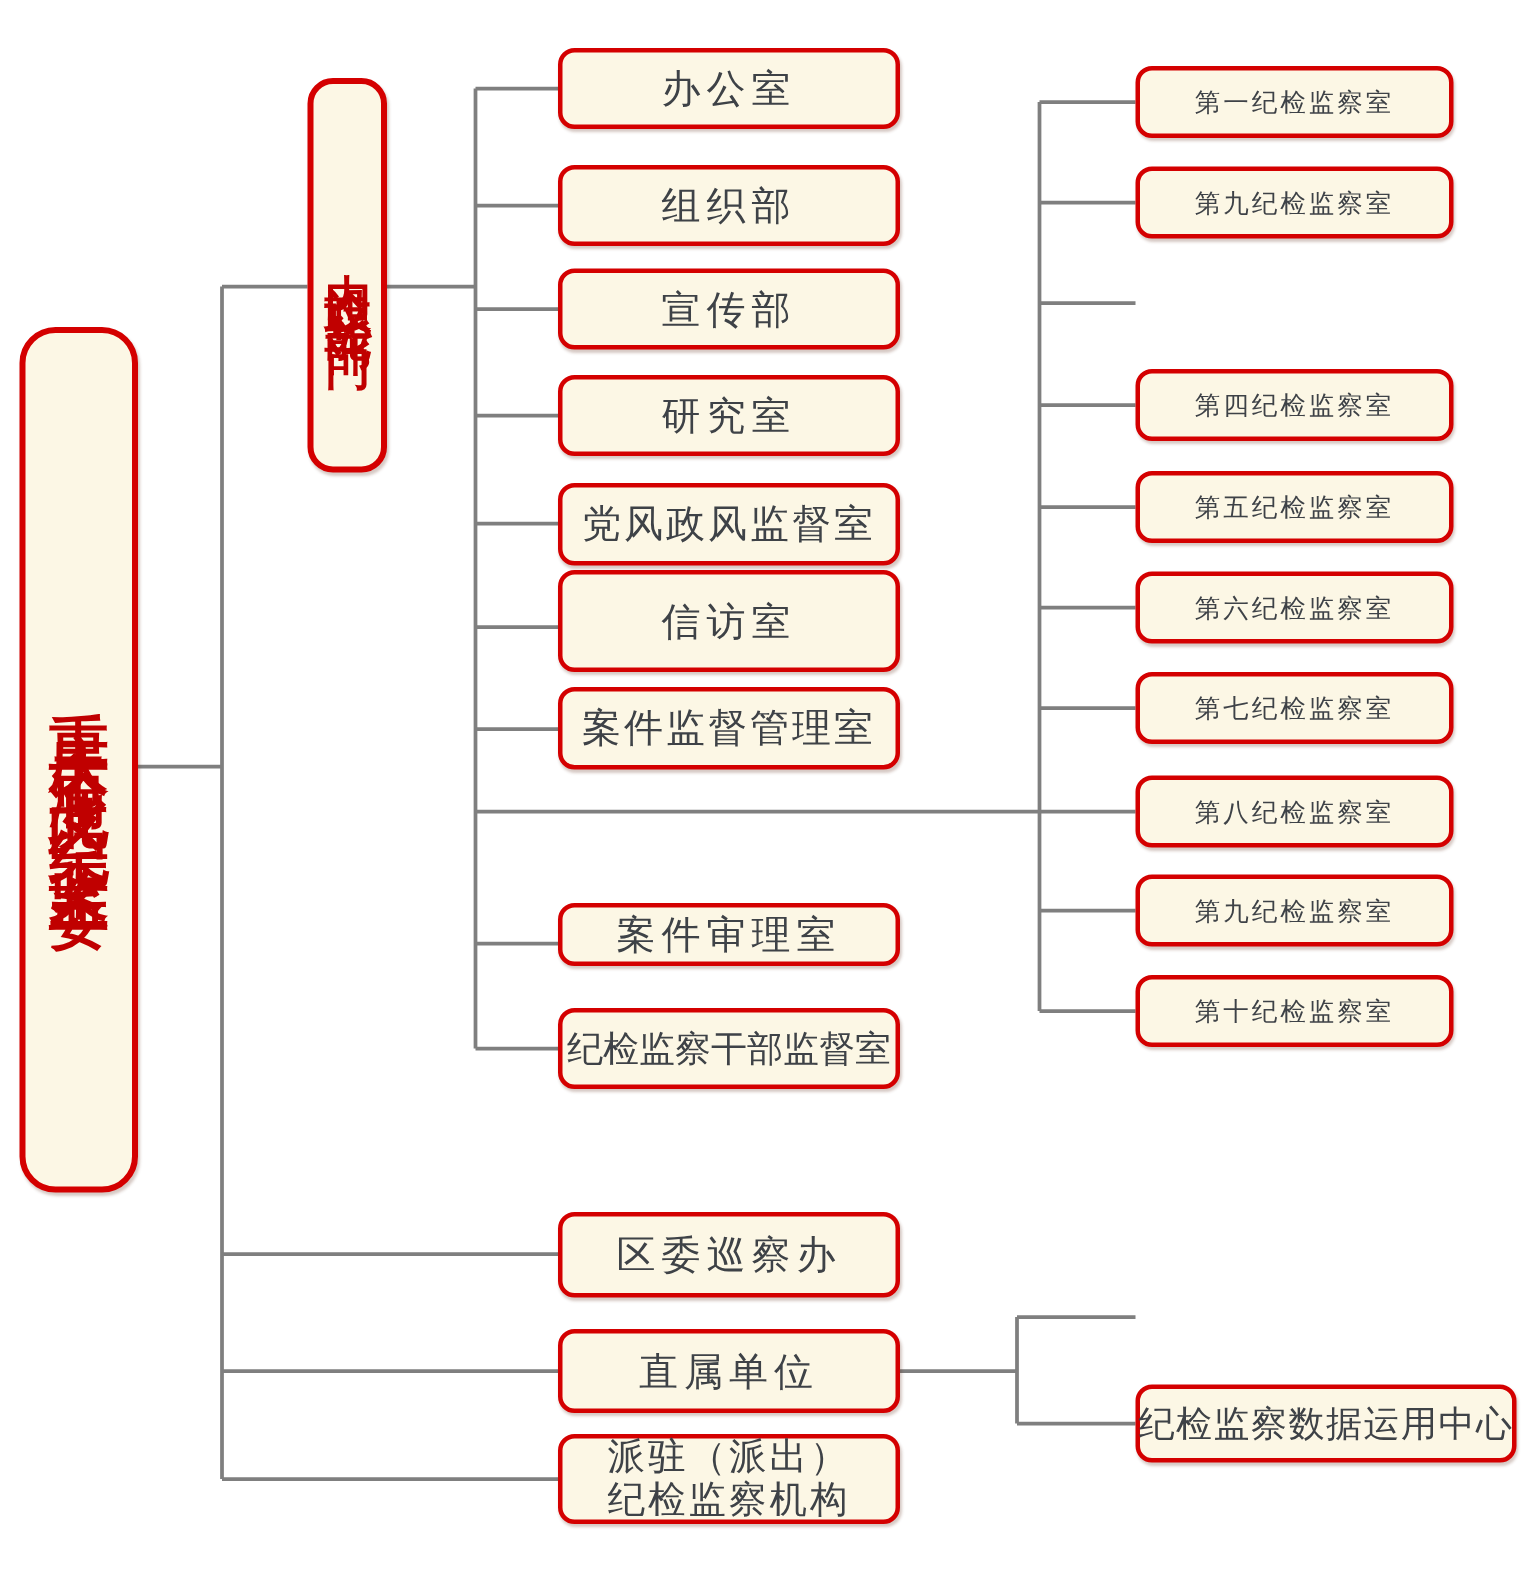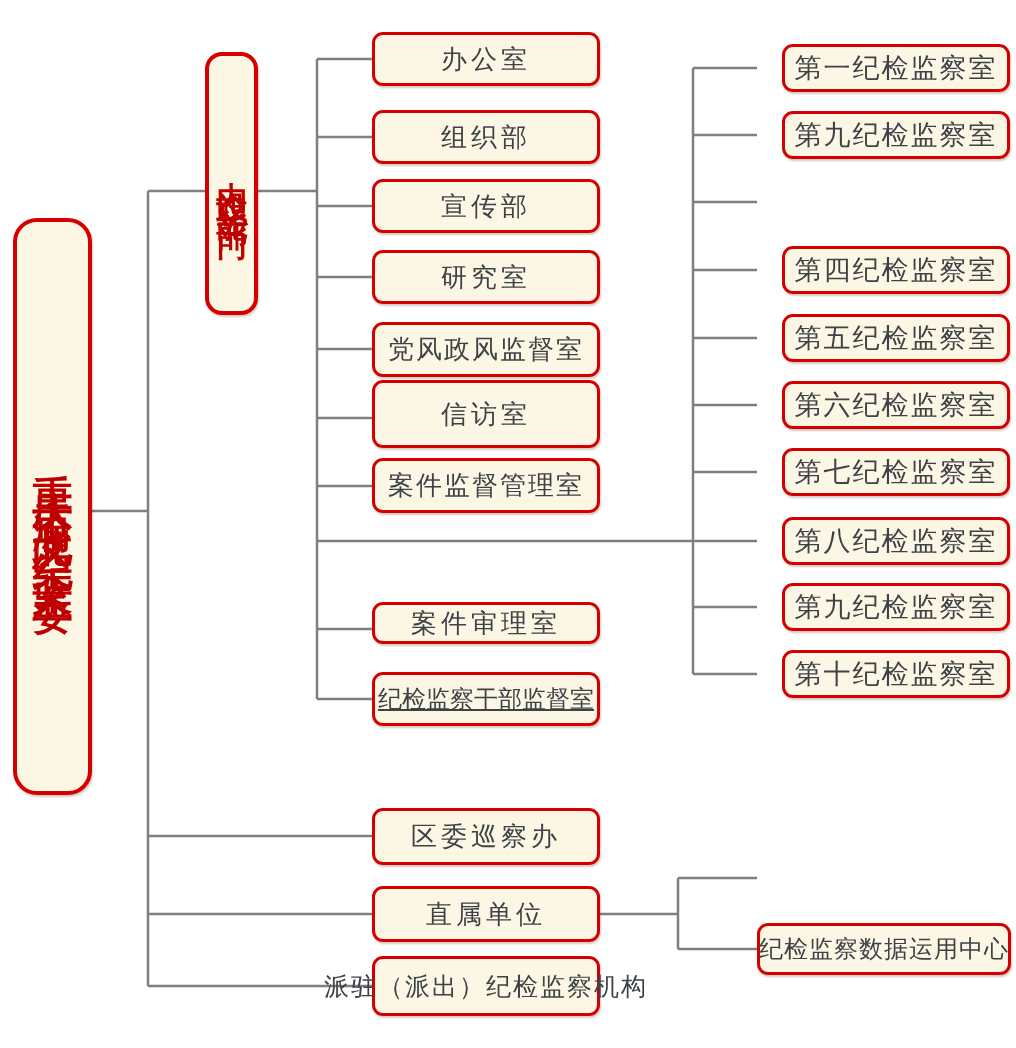--- a/index.html
+++ b/index.html
@@ -22,37 +22,37 @@
     background:var(--cream);
     border:3px solid var(--red-border);
     border-radius:11px;
     display:flex;align-items:center;justify-content:center;
     color:var(--ink);
     box-shadow:1px 2px 2px rgba(90,40,20,0.25);
     white-space:nowrap;
   }
   .mid{left:372px;width:228px;font-size:26px;letter-spacing:4px;}
   .mid.long7{letter-spacing:2px;}
-  .mid.tight{font-size:24px;letter-spacing:0;text-decoration:underline;}
-  .rcol{left:782px;width:228px;height:48px;font-size:27px;letter-spacing:2px;}
+  .mid.tight{font-size:24px;letter-spacing:0;}
+  .rcol{left:757px;width:212px;height:48px;font-size:17px;letter-spacing:2px;}
   .child{font-size:24px;letter-spacing:1px;}
   .vnode{
     writing-mode:vertical-rl;text-orientation:upright;
     color:var(--red-text);font-weight:bold;
     border-width:4px;
   }
   .vnode.root{
     left:13px;top:218px;width:79px;height:577px;
     font-size:40px;letter-spacing:13px;border-radius:24px;
   }
   .vnode.group{
     left:205px;top:52px;width:53px;height:263px;
     font-size:31px;letter-spacing:9px;border-radius:17px;
   }
-  .twoline{flex-direction:row;font-size:25px;line-height:1.16;letter-spacing:2px;}
+  .twoline{flex-direction:column;font-size:25px;line-height:1.16;letter-spacing:2px;}
   .twoline span{display:block;}
 </style>
 </head>
 <body>
 
 <div id="chart">
 
   <svg class="lines" viewBox="0 0 1016 1048" xmlns="http://www.w3.org/2000/svg">
 
     <path d="M92 511 H148 M148 191 V986 M148 191 H205 M258 191 H317" stroke="#7f7f7f" stroke-width="2.5" fill="none"></path>

